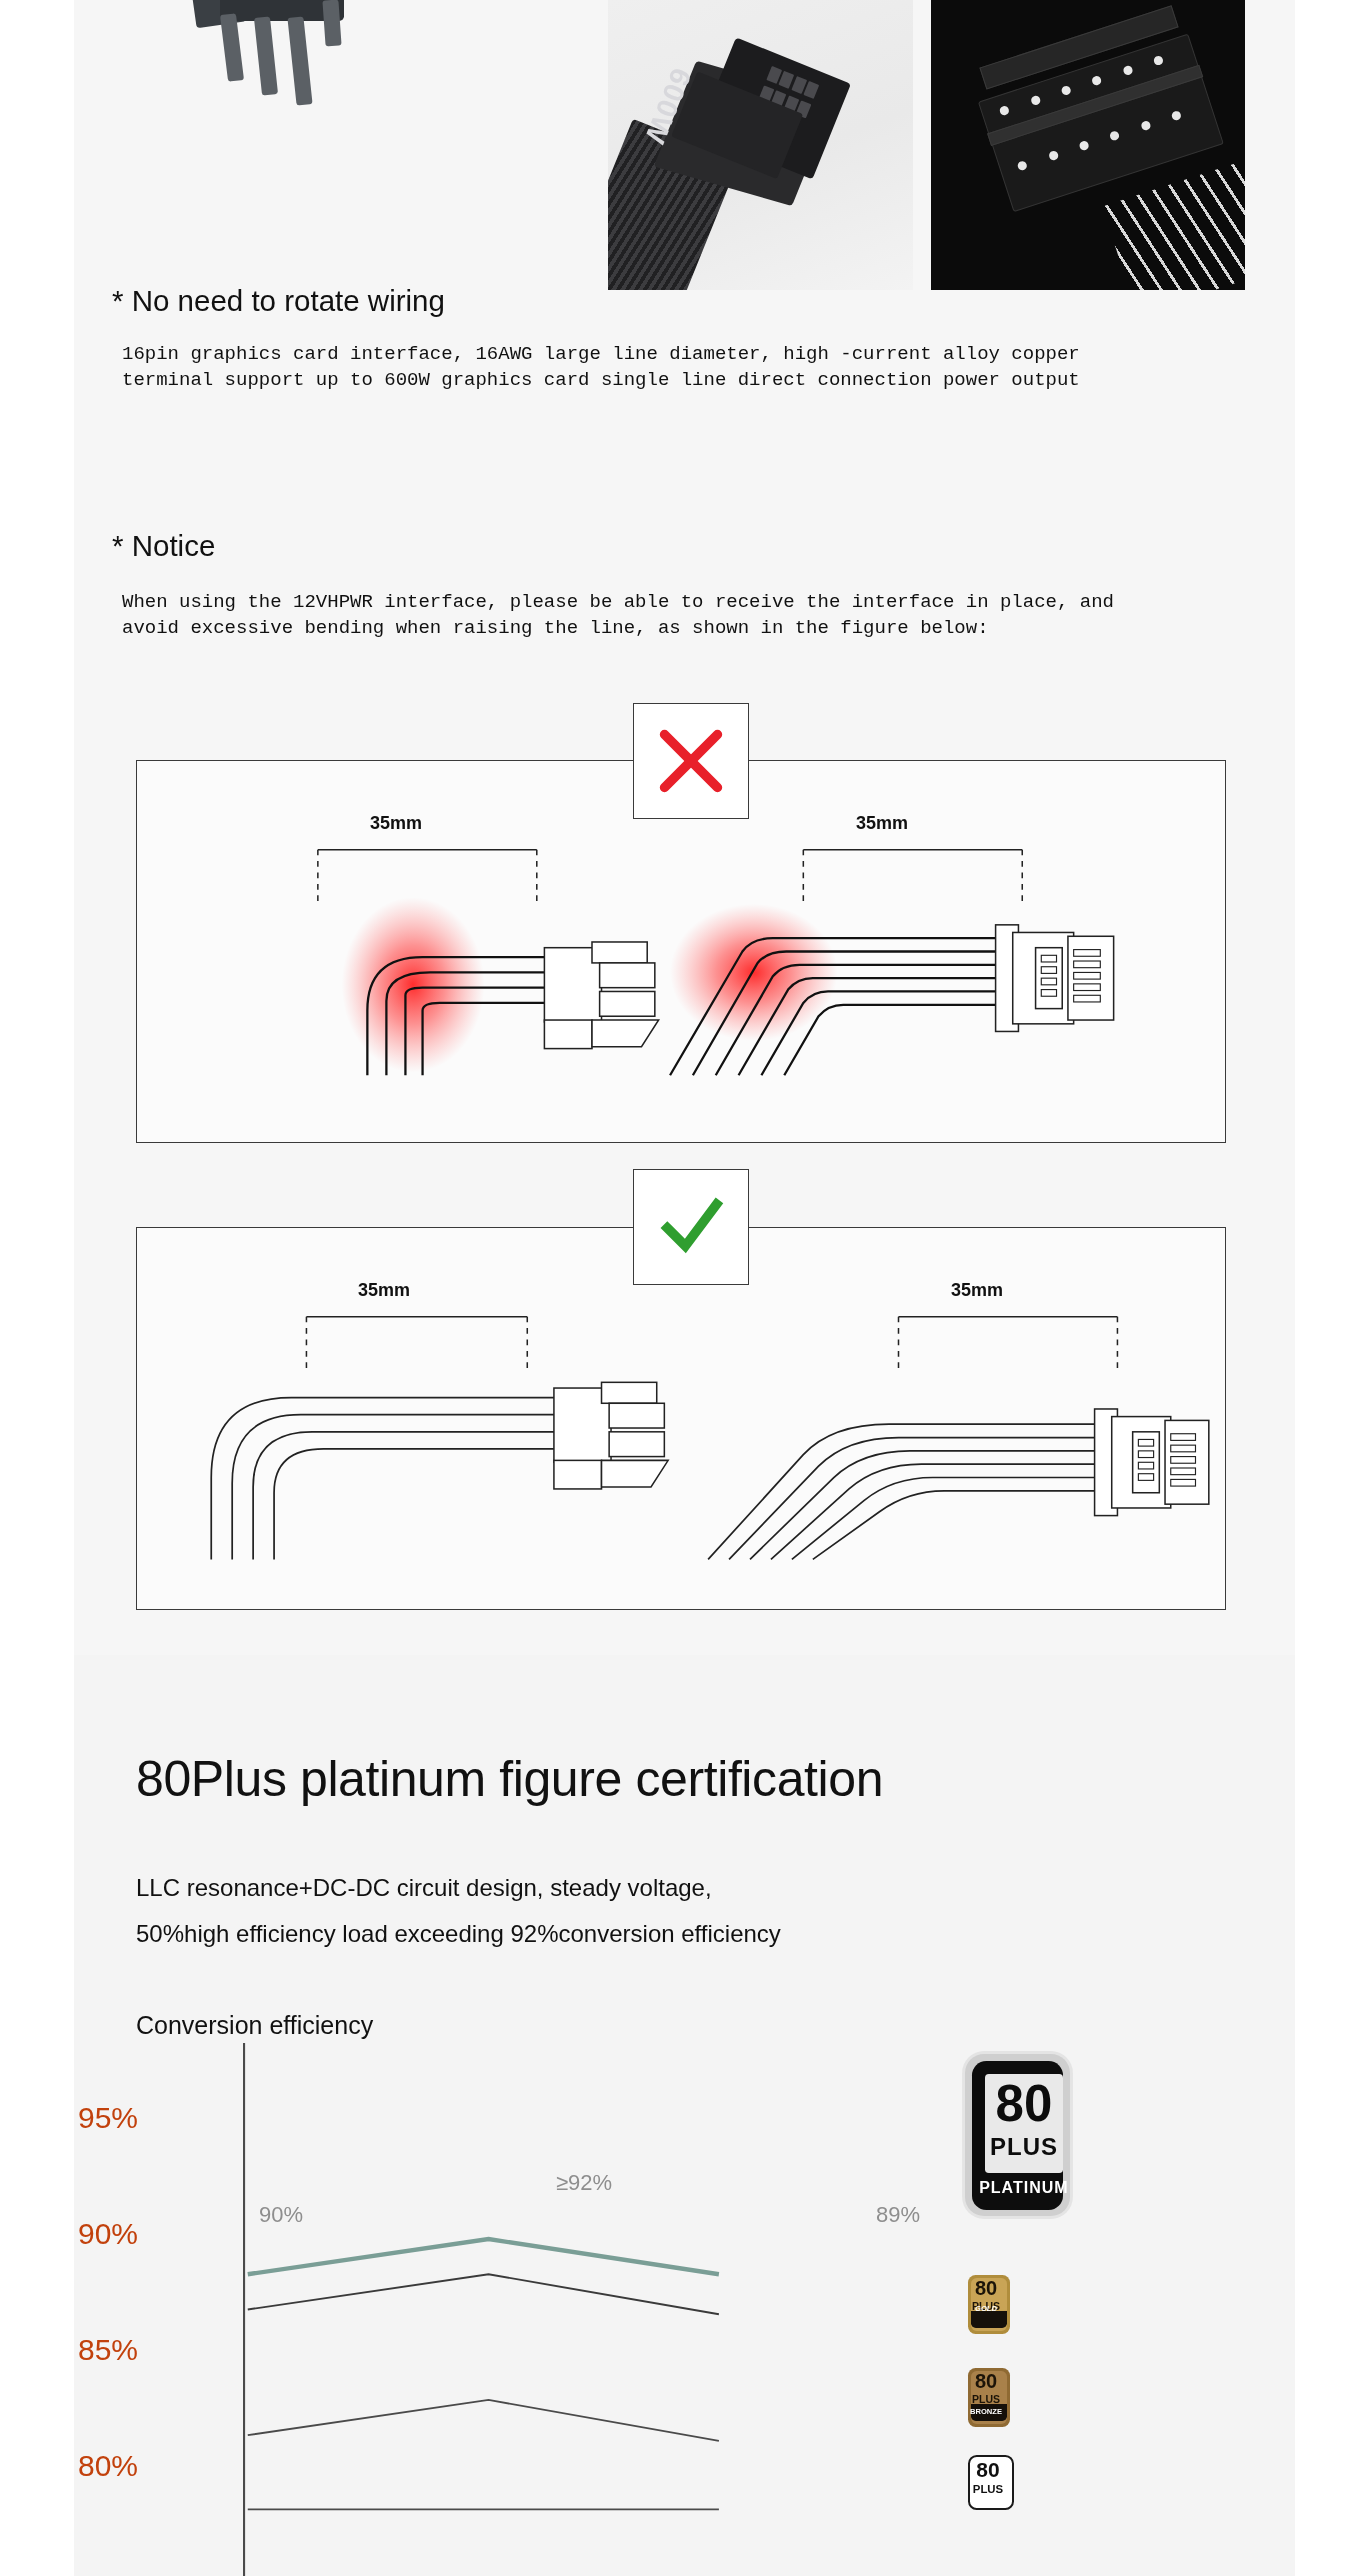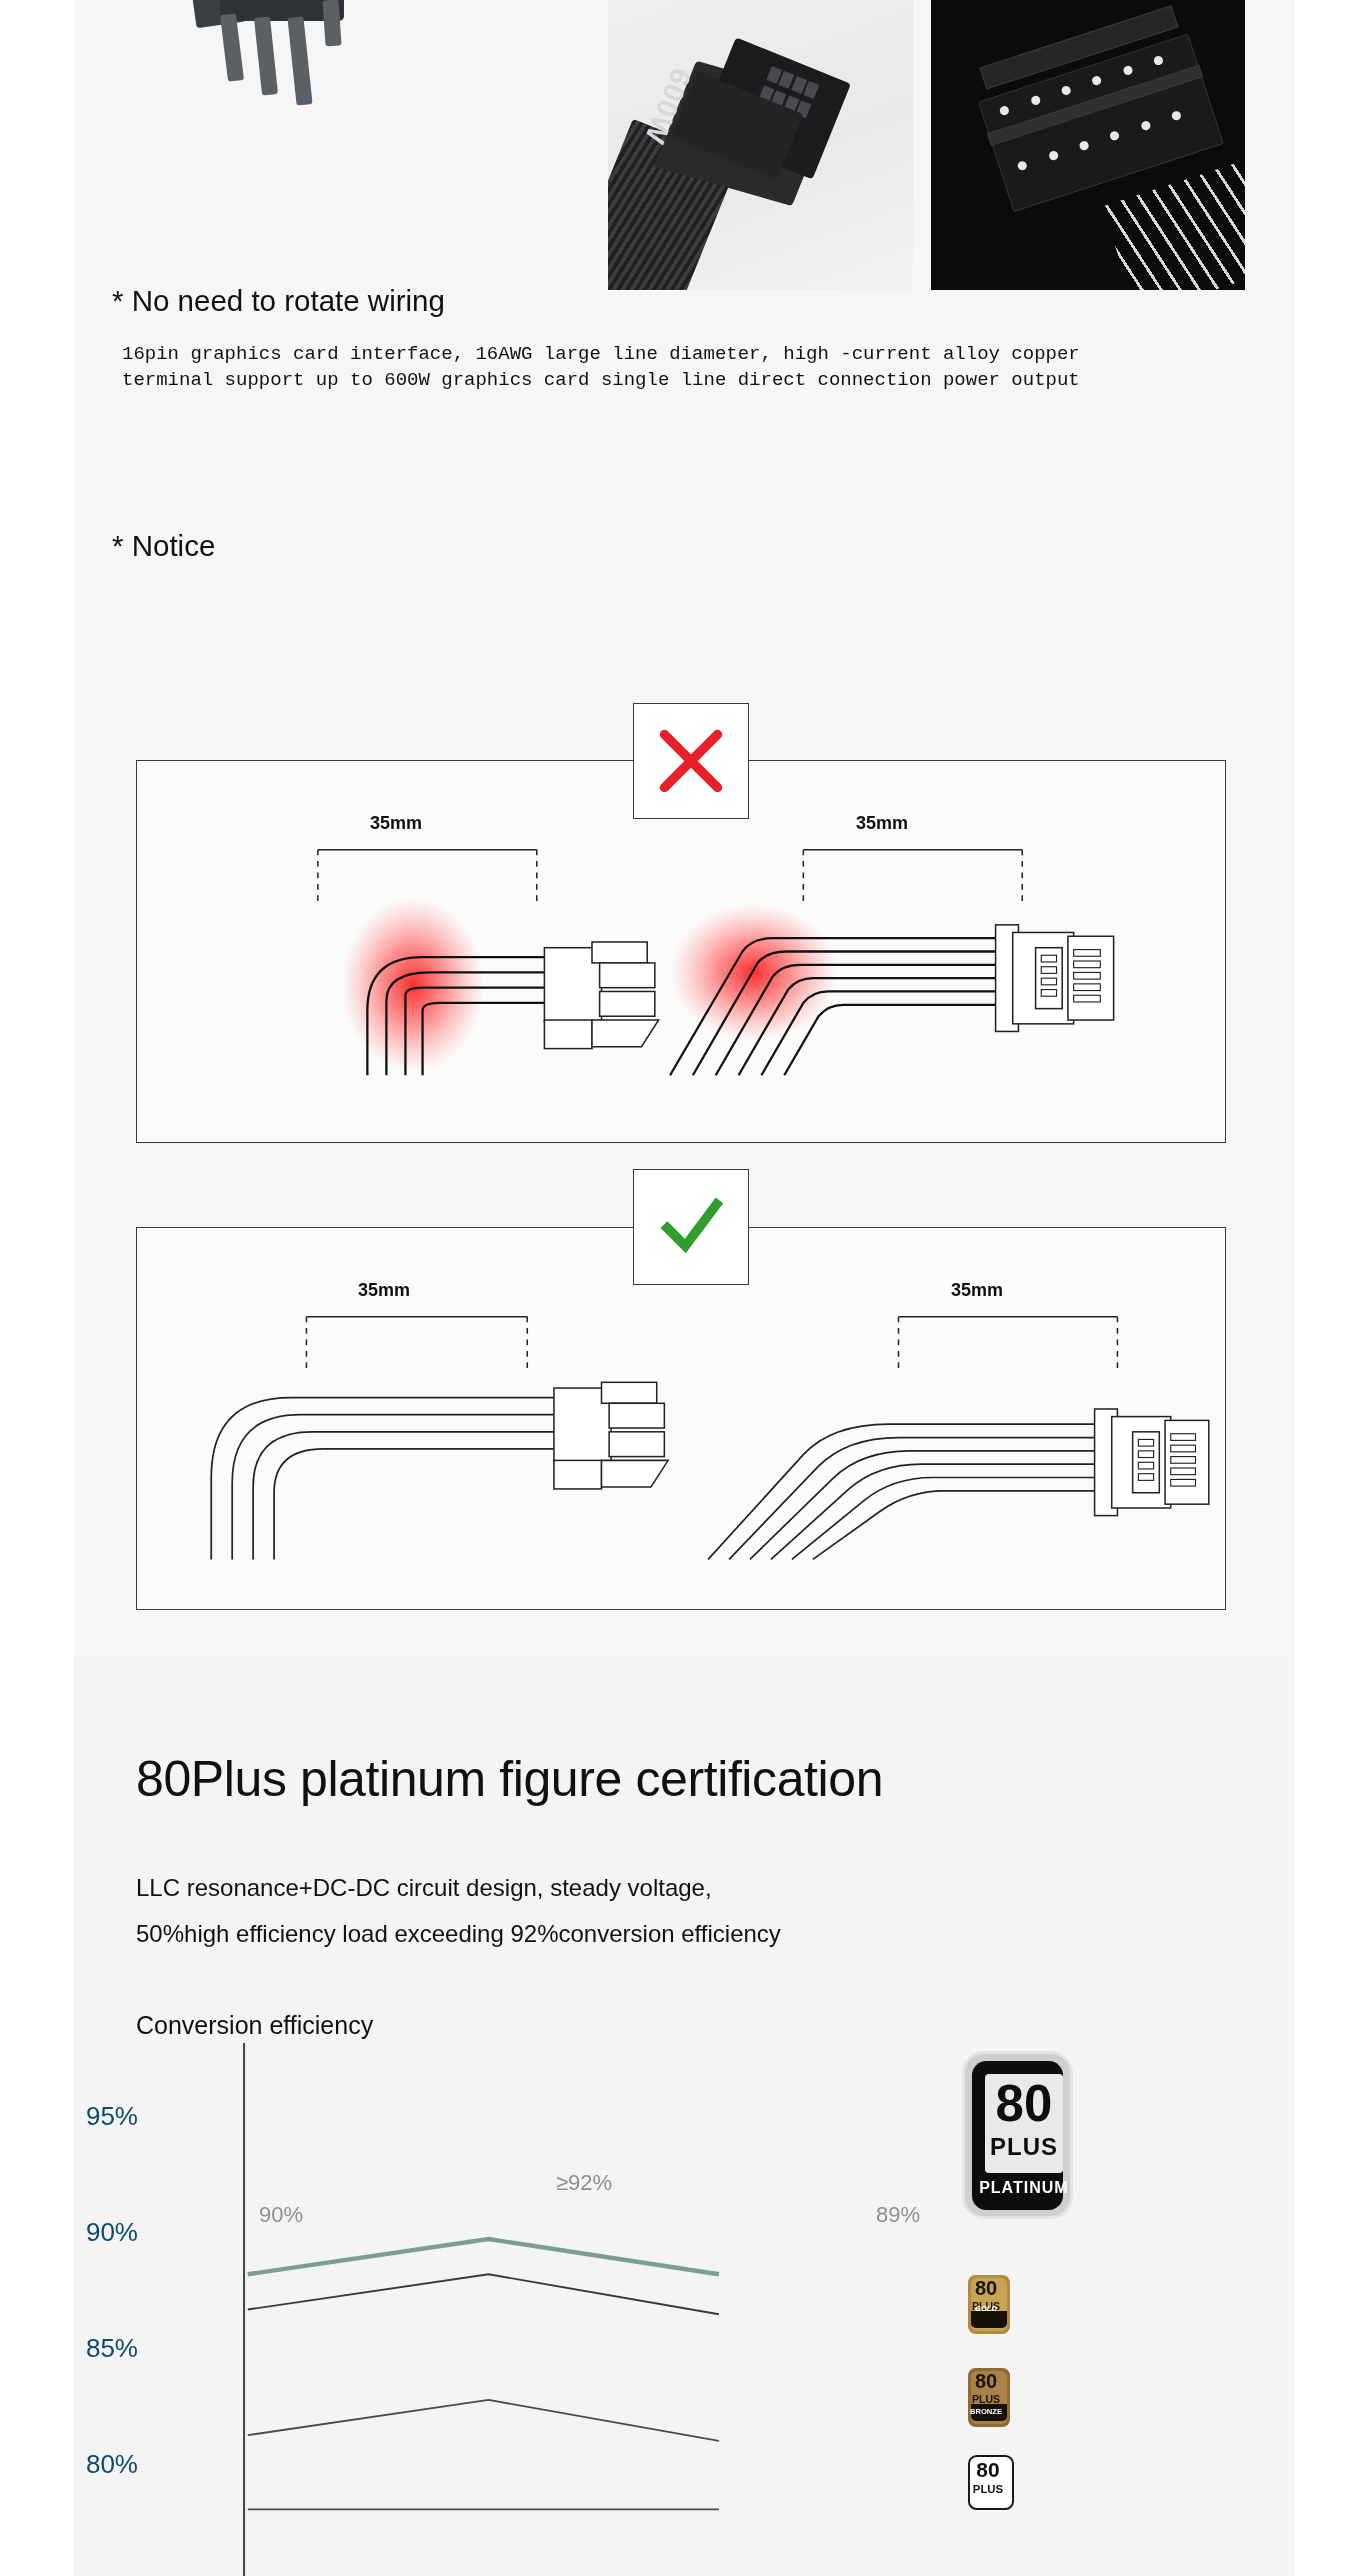--- a/index.html
+++ b/index.html
@@ -60,21 +60,21 @@
   
   .dbox{position:absolute;border:1.5px solid #3a3a3a;background:#fbfbfb;}
   .mark{position:absolute;width:114px;height:114px;background:#ffffff;border:1.5px solid #3a3a3a;
         display:flex;align-items:center;justify-content:center;}
   .dim{position:absolute;font-size:18px;font-weight:bold;color:#111;}
 
   
   .big-title{position:absolute;font-size:50px;color:#111;white-space:nowrap;letter-spacing:-0.4px;}
   .sub-txt{position:absolute;font-size:24px;line-height:1.45;color:#111;}
   .chart-title{position:absolute;font-size:25px;color:#111;}
-  .ytick{position:absolute;font-size:26px;color:#0c4a6e;text-align:right;width:86px;}
+  .ytick{position:absolute;font-size:30px;color:#c2410c;text-align:right;width:86px;}
   .vlabel{position:absolute;font-size:22px;color:#8e8e8e;}
 
   
   .badge{position:absolute;}
   .bg-plat{width:105px;height:162px;border-radius:19px;background:#cfcfcf;
         box-shadow:0 0 0 2.9px #e4e4e4;}
   .bg-plat .inner{position:absolute;left:6.7px;top:6.7px;width:91px;height:149px;border-radius:14.3px;background:#0d0d0d;}
   .bg-plat .white{position:absolute;left:13.3px;top:13.3px;width:78px;height:99px;background:#e9e9e9;border-radius:3.8px;}
   .bg-plat .n80{position:absolute;left:0;top:3.8px;width:78px;text-align:center;font-size:51px;font-weight:bold;color:#0d0d0d;line-height:1;}
   .bg-plat .plus{position:absolute;left:0;top:59px;width:78px;text-align:center;font-size:24px;font-weight:bold;color:#0d0d0d;letter-spacing:1px;}
@@ -159,20 +159,21 @@
         </div>
         <div class="grid"></div>
       </div>
     </div>
   </div>
 
   <div class="h-star" style="left:112px;top:284px;">* No need to rotate wiring</div>
   <div class="body-txt" style="left:122px;top:341px;width:1009px;">16pin graphics card interface, 16AWG large line diameter, high -current alloy copper terminal support up to 600W graphics card single line direct connection power output</div>
 
   <div class="h-star" style="left:112px;top:529px;">* Notice</div>
+  <div class="body-txt" style="left:122px;top:589px;width:1009px;">When using the 12VHPWR interface, please be able to receive the interface in place, and avoid excessive bending when raising the line, as shown in the figure below:</div>
 
   <div class="dbox" style="left:136px;top:760px;width:1088px;height:381px;">
 
     <div class="dim" style="left:233px;top:52px;">35mm</div>
     <div class="dim" style="left:719px;top:52px;">35mm</div>
 
     <svg width="1088" height="381" style="position:absolute;left:0;top:0;" viewBox="0 0 1143 400">
       <defs>
         <radialGradient id="glowA" cx="50%" cy="50%" r="50%">
           <stop offset="0%" stop-color="#ff1b1b" stop-opacity="0.92"></stop>

